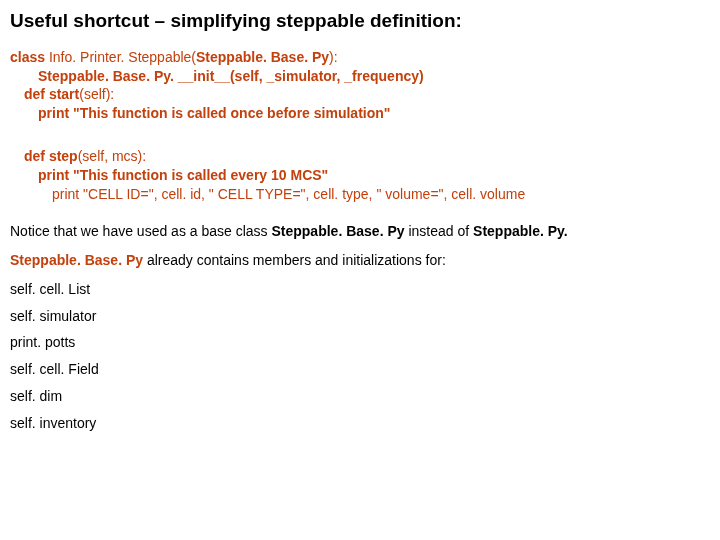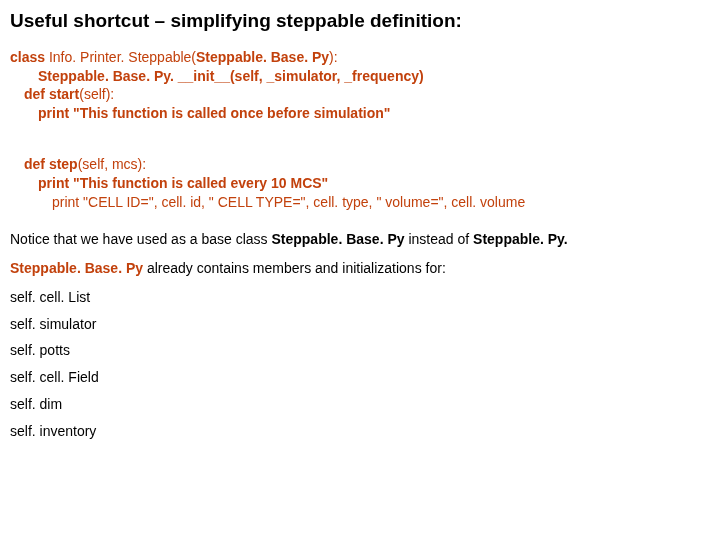--- a/index.html
+++ b/index.html
@@ -15,21 +15,21 @@
   }
   .heading {
     font-weight: bold;
     font-size: 19px;
     margin-bottom: 14px;
   }
   .code-block {
     margin-bottom: 16px;
   }
   .code-block2 {
-    margin-top: 32px;
+    margin-top: 24px;
     margin-bottom: 18px;
   }
   .indent1 { padding-left: 14px; }
   .indent2 { padding-left: 28px; font-weight: bold; }
   .indent3 { padding-left: 42px; }
   .pycolor { color: #c2410c; }
   .bold { font-weight: bold; }
   .para {
     margin-bottom: 10px;
   }
@@ -65,16 +65,16 @@
 <div class="para">
   <span>Notice that we have used as a base class </span><span class="bold">Steppable. Base. Py</span><span> instead of </span><span class="bold">Steppable. Py.</span>
 </div>
 
 <div class="para">
   <span class="bold pycolor">Steppable. Base. Py</span><span> already contains members and initializations for:</span>
 </div>
 
 <div class="member">self. cell. List</div>
 <div class="member">self. simulator</div>
-<div class="member">self. potts</div>
+<div class="member">print. potts</div>
 <div class="member">self. cell. Field</div>
 <div class="member">self. dim</div>
 <div class="member">self. inventory</div>
 
 </body></html>

